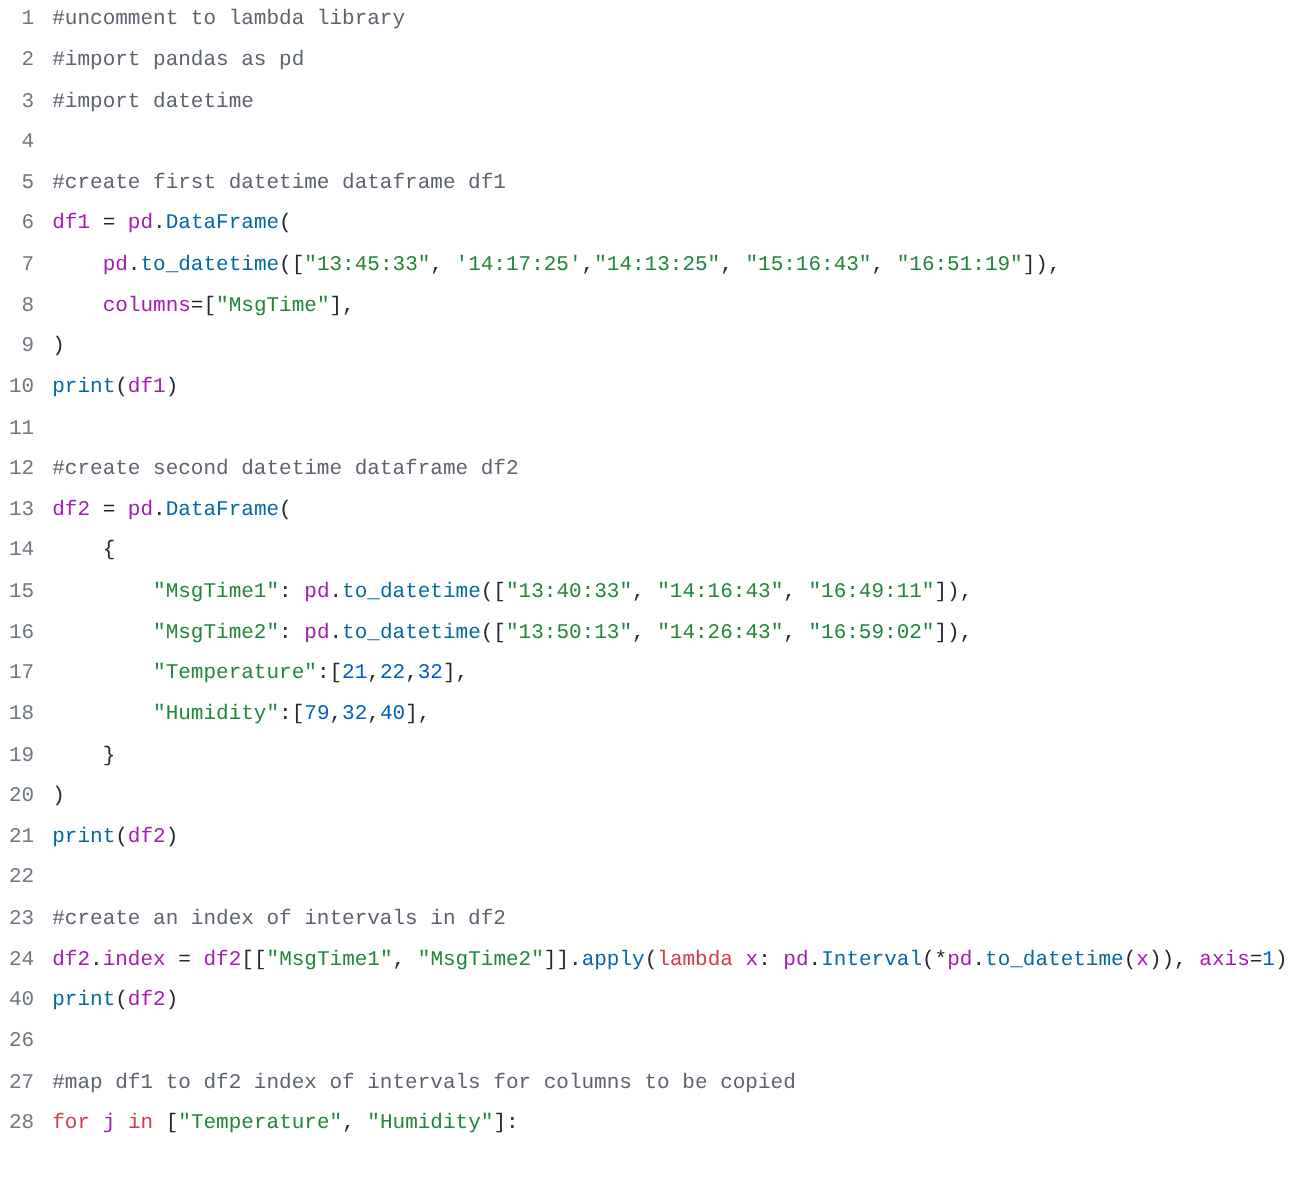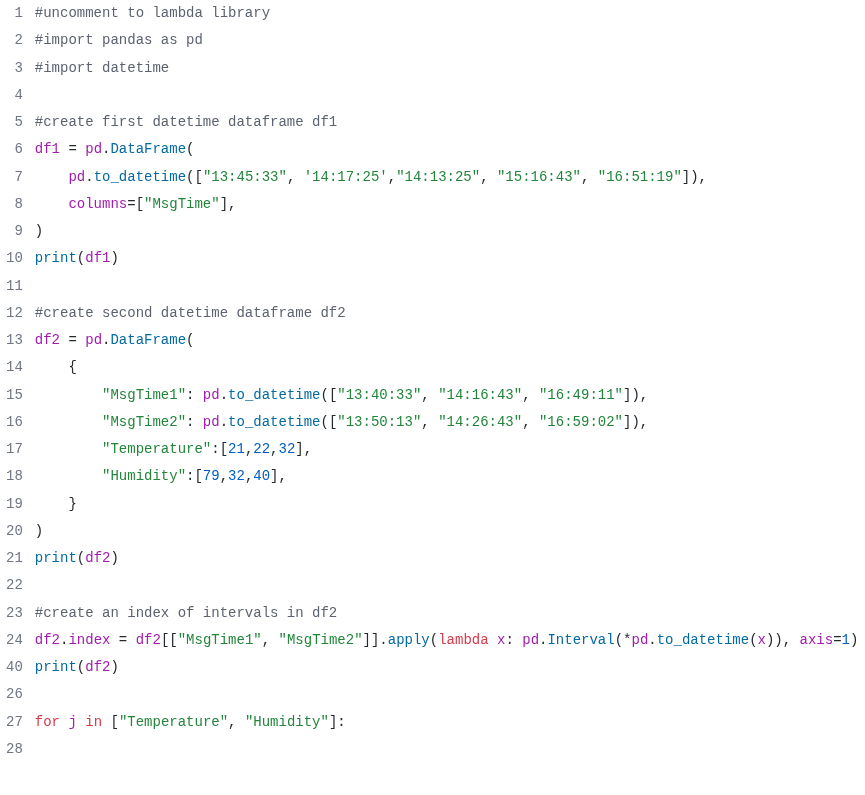--- a/index.html
+++ b/index.html
@@ -102,15 +102,16 @@
       <div class="line"><span class="nm">        </span><span class="str">"Temperature"</span><span class="par">:[</span><span class="num">21</span><span class="par">,</span><span class="num">22</span><span class="par">,</span><span class="num">32</span><span class="par">],</span></div>
       <div class="line"><span class="nm">        </span><span class="str">"Humidity"</span><span class="par">:[</span><span class="num">79</span><span class="par">,</span><span class="num">32</span><span class="par">,</span><span class="num">40</span><span class="par">],</span></div>
       <div class="line"><span class="par">    }</span></div>
       <div class="line"><span class="par">)</span></div>
       <div class="line"><span class="fn">print</span><span class="par">(</span><span class="nm">df2</span><span class="par">)</span></div>
       <div class="line">&nbsp;</div>
       <div class="line"><span class="cmt">#create an index of intervals in df2</span></div>
       <div class="line"><span class="nm">df2</span><span class="op">.</span><span class="nm">index </span><span class="op">= </span><span class="nm">df2</span><span class="par">[[</span><span class="str">"MsgTime1"</span><span class="par">, </span><span class="str">"MsgTime2"</span><span class="par">]]</span><span class="op">.</span><span class="fn">apply</span><span class="par">(</span><span class="kw">lambda</span><span class="nm"> x</span><span class="par">: </span><span class="nm">pd</span><span class="op">.</span><span class="fn">Interval</span><span class="par">(</span><span class="op">*</span><span class="nm">pd</span><span class="op">.</span><span class="fn">to_datetime</span><span class="par">(</span><span class="nm">x</span><span class="par">)), </span><span class="nm">axis</span><span class="op">=</span><span class="num">1</span><span class="par">)</span></div>
       <div class="line"><span class="fn">print</span><span class="par">(</span><span class="nm">df2</span><span class="par">)</span></div>
       <div class="line">&nbsp;</div>
+      <div class="line"><span class="cmt">#map df1 to df2 index of intervals for columns to be copied</span></div>
       <div class="line"><span class="kw">for</span><span class="nm"> j </span><span class="kw">in</span><span class="par"> [</span><span class="str">"Temperature"</span><span class="par">, </span><span class="str">"Humidity"</span><span class="par">]:</span></div>
     </div>
 </div>
 
 </body></html>

